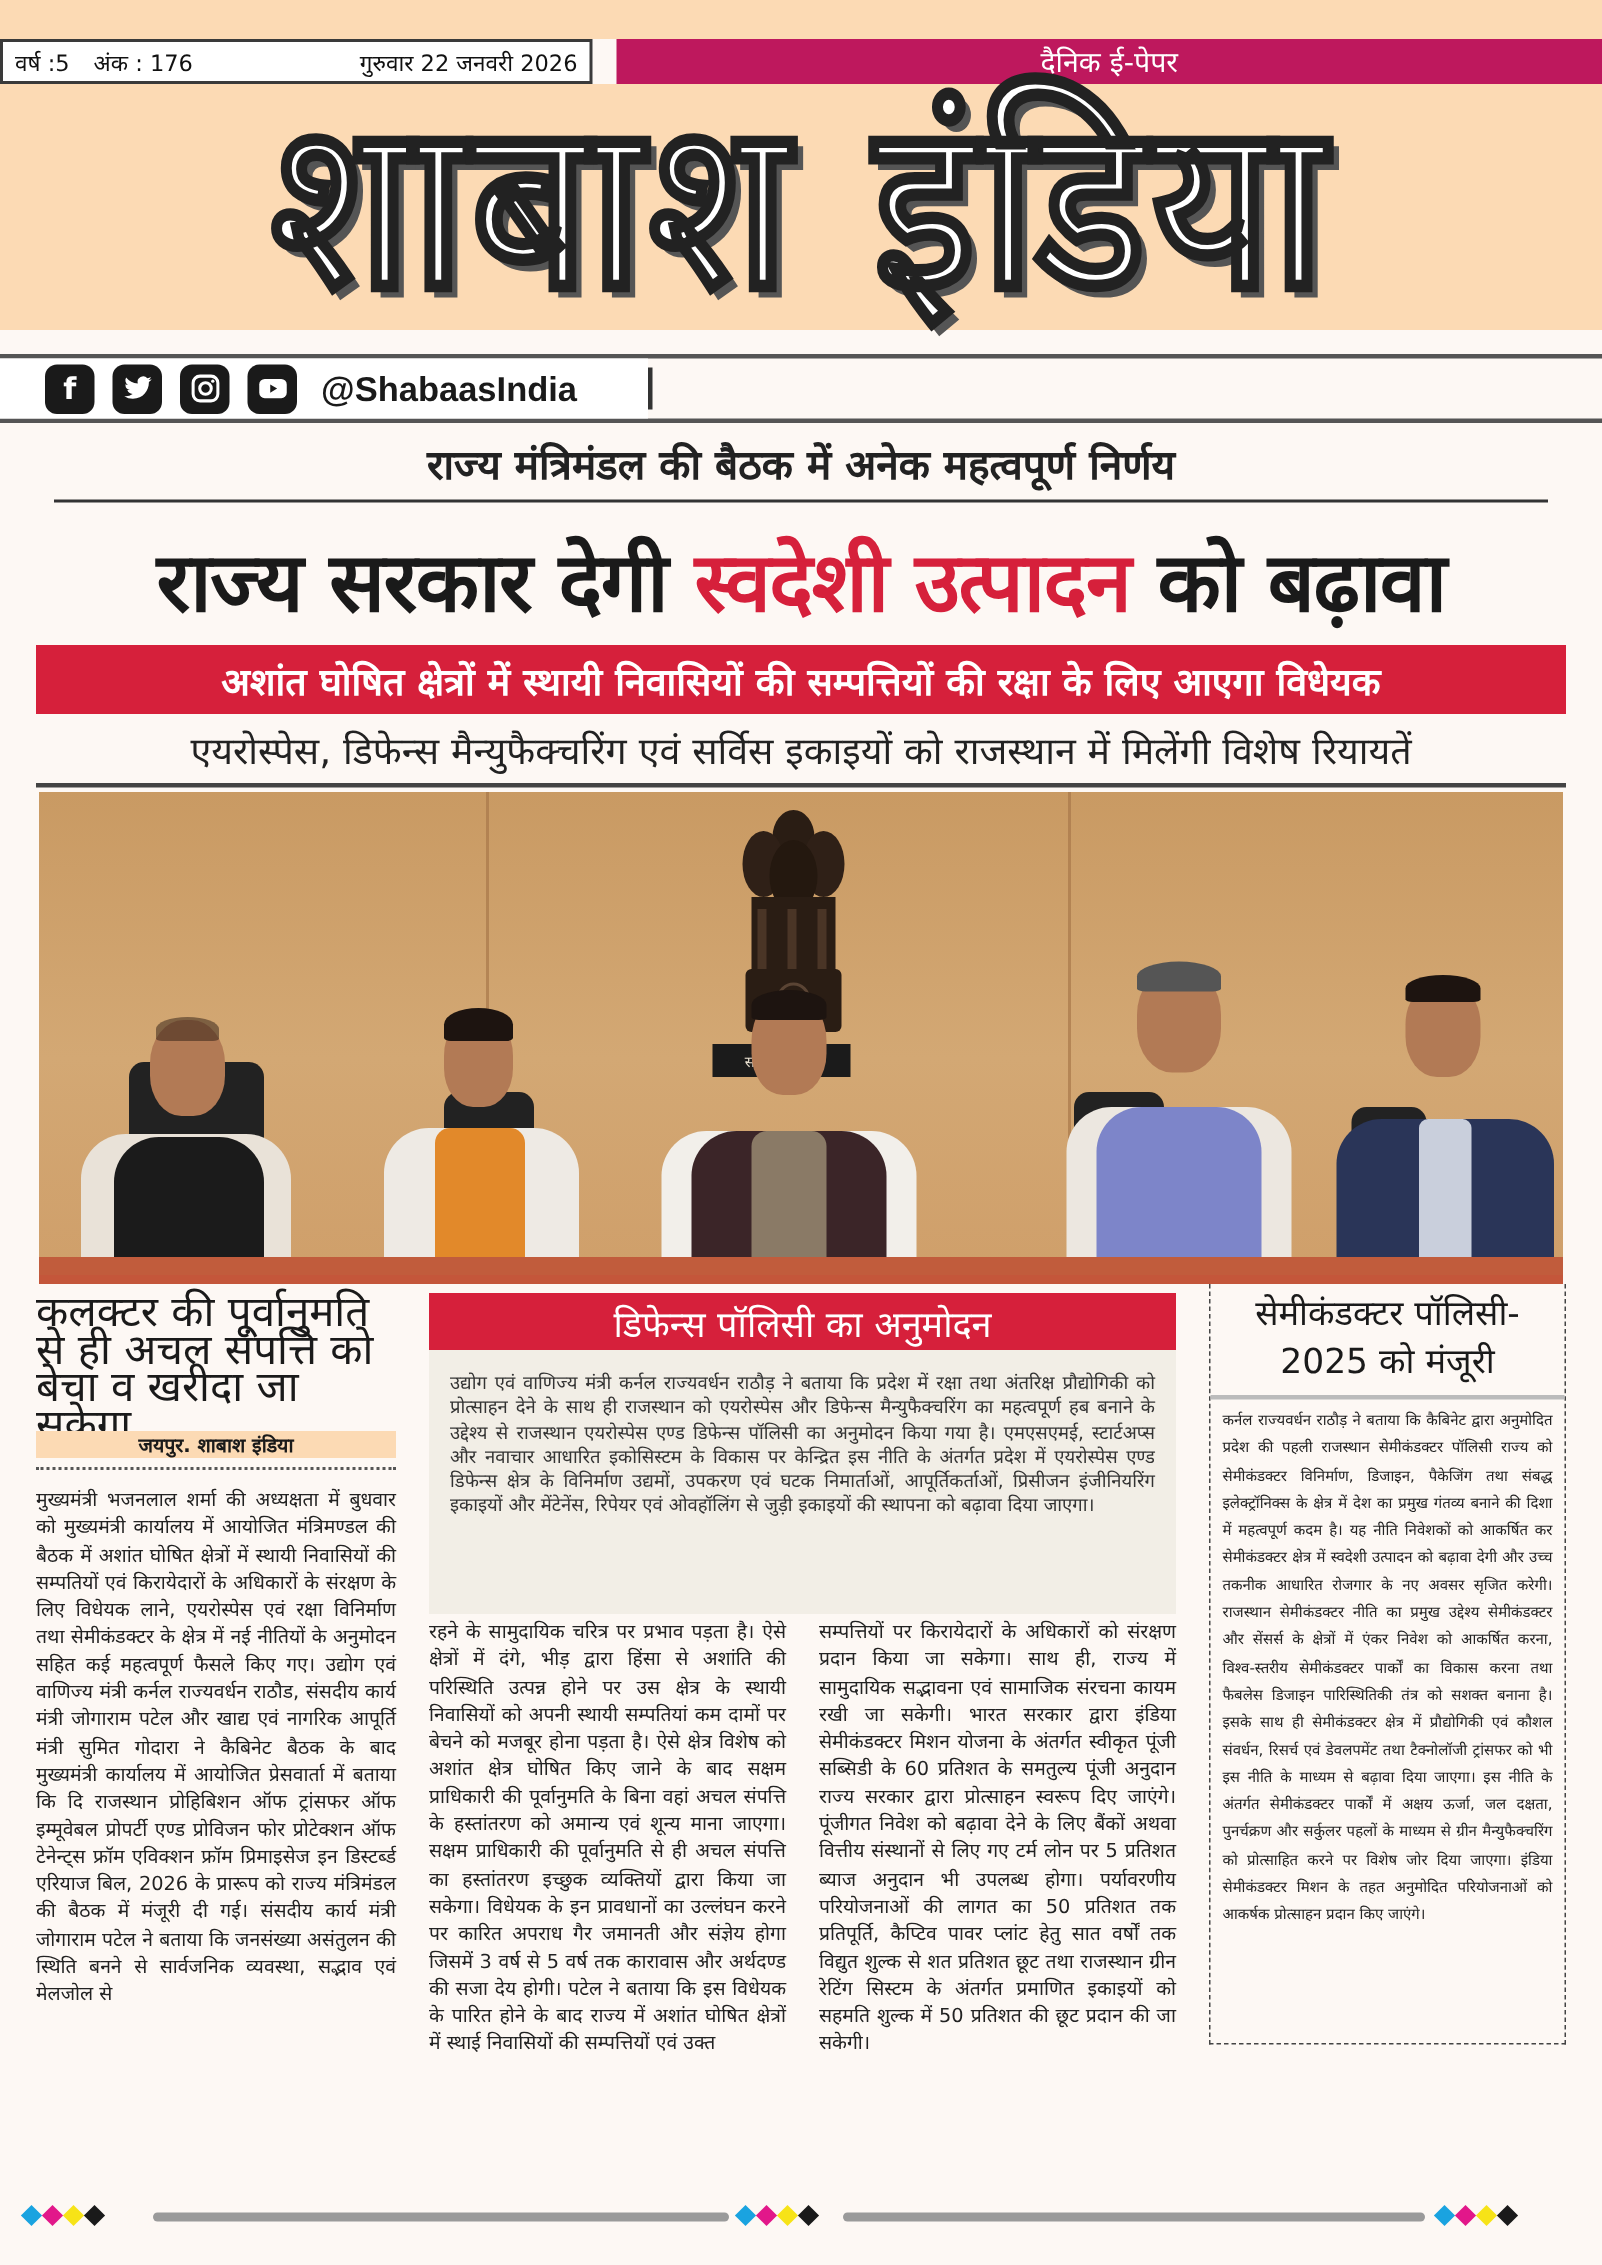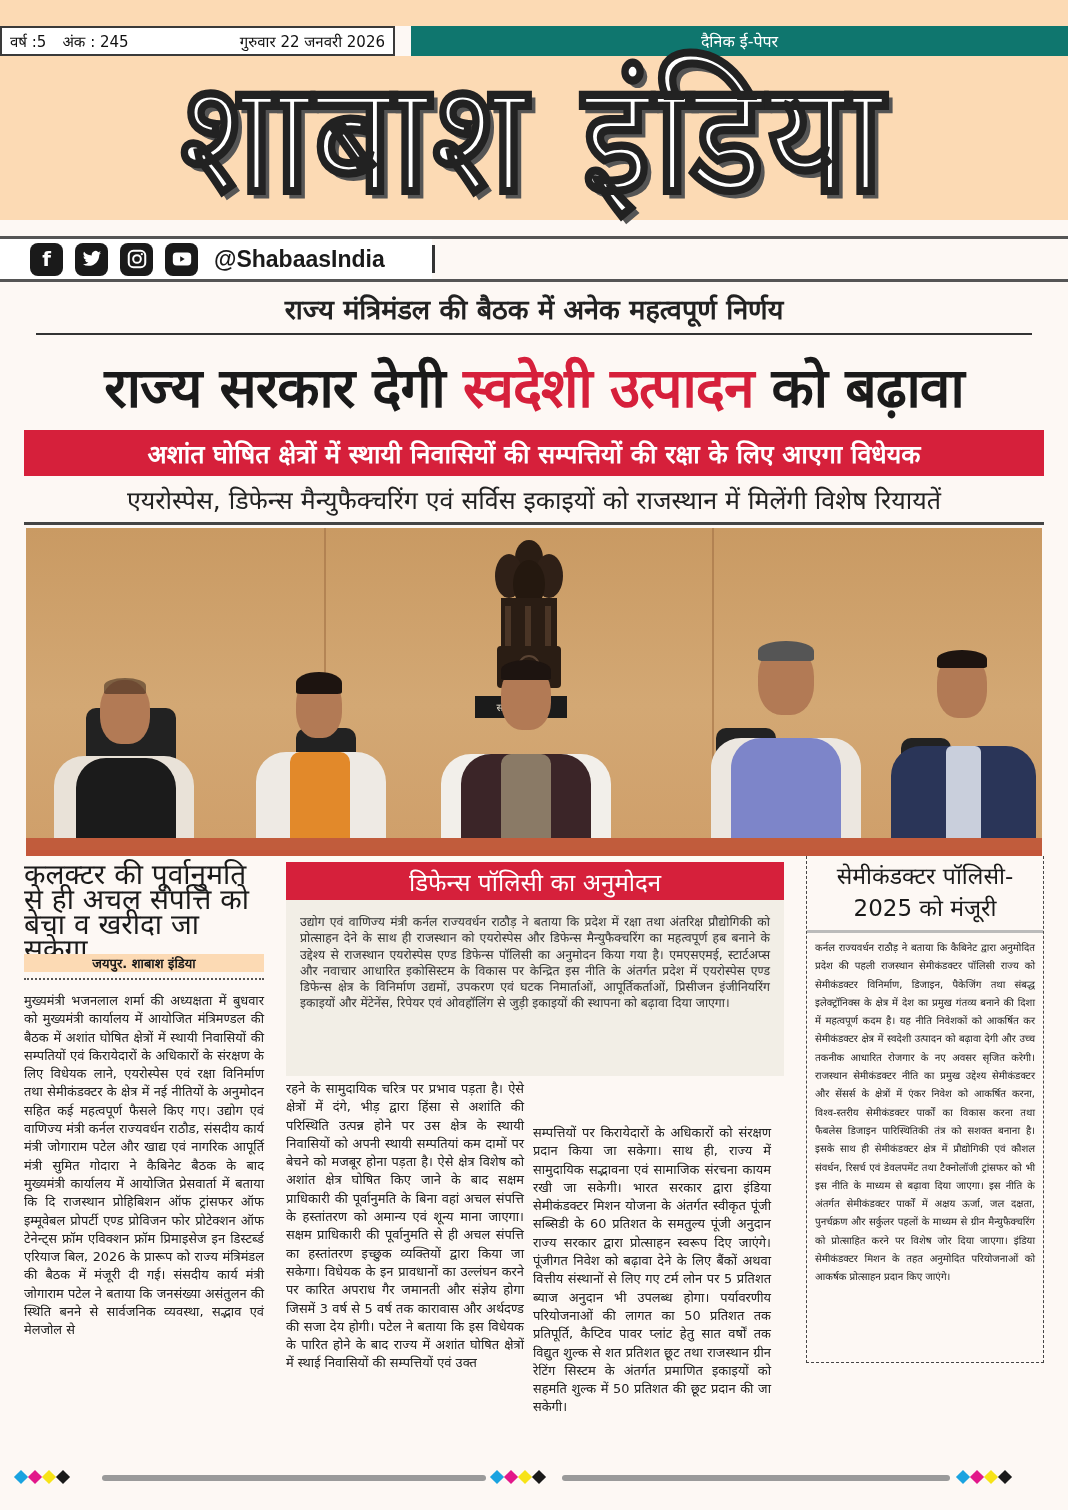--- a/index.html
+++ b/index.html
@@ -6,21 +6,21 @@
   html, body { width: 1068px; height: 1510px; background: #fdf8f4; overflow: hidden; }
   body { font-family: "DejaVu Sans", sans-serif; color: #1a1a1a; position: relative; }
 
   
   .topbar { position: absolute; left: 0; top: 26px; width: 1068px; height: 30px; display: flex; }
   .topbar-bg { position: absolute; left: 0; top: 0; width: 1068px; height: 26px; background: #fcdab4; }
   .tb-whatsapp { width: 456px; background: #f58220; color: #fff; font-size: 17px; display: flex; align-items: center; justify-content: center; }
   .tb-mid { width: 395px; background: #fff; border: 2px solid #3a3a3a; display: flex; align-items: center; font-size: 15px; padding: 0 8px; color: #111; }
   .tb-mid .sp { flex: 1; }
   .tb-mid span + span { margin-left: 16px; }
-  .tb-epaper { flex: 1; background: #0f766e; color: #fff; font-size: 16px; display: flex; align-items: center; justify-content: center; margin-left: 16px; }
+  .tb-epaper { flex: 1; background: #be185d; color: #fff; font-size: 19px; display: flex; align-items: center; justify-content: center; margin-left: 16px; }
 
   
   .masthead { position: absolute; left: 0; top: 56px; width: 1068px; height: 164px; background: #fcdab4; display: flex; align-items: center; justify-content: center; }
   .masthead-title { font-family: "DejaVu Sans", sans-serif; font-weight: bold; font-size: 138px; color: #fff; letter-spacing: 4px;
     -webkit-text-stroke: 3px #222; text-shadow: 5px 5px 0 #555; line-height: 1; transform: scaleY(1.12); }
 
   
   .social { position: absolute; left: 0; top: 236px; width: 1068px; height: 46px; border-top: 3px solid #555; border-bottom: 3px solid #555; display: flex; }
   .social-left { width: 432px; background: #fff; display: flex; align-items: center; padding-left: 30px; gap: 12px; }
   .sicon { width: 33px; height: 33px; background: #1a1a1a; border-radius: 8px; color: #fff; display: flex; align-items: center; justify-content: center; font-weight: bold; font-size: 20px; }
@@ -57,36 +57,36 @@
   .defence-title { height: 38px; background: #d6203b; color: #fff; font-size: 24px; display: flex; align-items: center; justify-content: center; }
   .defence-body { padding: 14px 14px 0 14px; font-size: 12.3px; line-height: 16.3px; text-align: justify; color: #333; }
 
   .semi-box { position: absolute; left: 806px; top: 856px; width: 238px; height: 507px; border: 1.5px dashed #444; border-top: none; }
   .semi-title { text-align: center; font-size: 23px; line-height: 32px; color: #1a1a1a; padding: 4px 0 6px; border-bottom: 3px solid #bbb; }
   .semi-body { padding: 6px 8px 0 8px; font-size: 10px; line-height: 18.3px; text-align: justify; color: #222; }
 
   .col { position: absolute; font-size: 12.9px; line-height: 18.3px; text-align: justify; color: #222; }
   .col1 { left: 24px; top: 992px; width: 240px; }
   .col2 { left: 286px; top: 1080px; width: 238px; }
-  .col3 { left: 533px; top: 1080px; width: 238px; margin-top: 44px; }
+  .col3 { left: 546px; top: 1080px; width: 238px; }
 
   
   .footer { position: absolute; left: 0; top: 1472px; width: 1068px; height: 14px; }
   .regs { position: absolute; top: 0; display: flex; gap: 4px; }
   .reg { width: 10px; height: 10px; transform: rotate(45deg); }
   .gline { position: absolute; top: 3px; height: 6px; background: #9a9a9a; border-radius: 3px; }
 </style>
 </head>
 <body>
 
 <div class="topbar-bg"></div>
 <div class="topbar">
   <div class="tb-mid">
     <span>वर्ष :5</span>
-    <span>अंक : 245</span>
+    <span>अंक : 176</span>
     <span class="sp"></span>
     <span>गुरुवार 22 जनवरी 2026</span>
   </div>
   <div class="tb-epaper">दैनिक ई-पेपर</div>
 </div>
 
 <div class="masthead">
   <div class="masthead-title">शाबाश इंडिया</div>
 </div>
 

